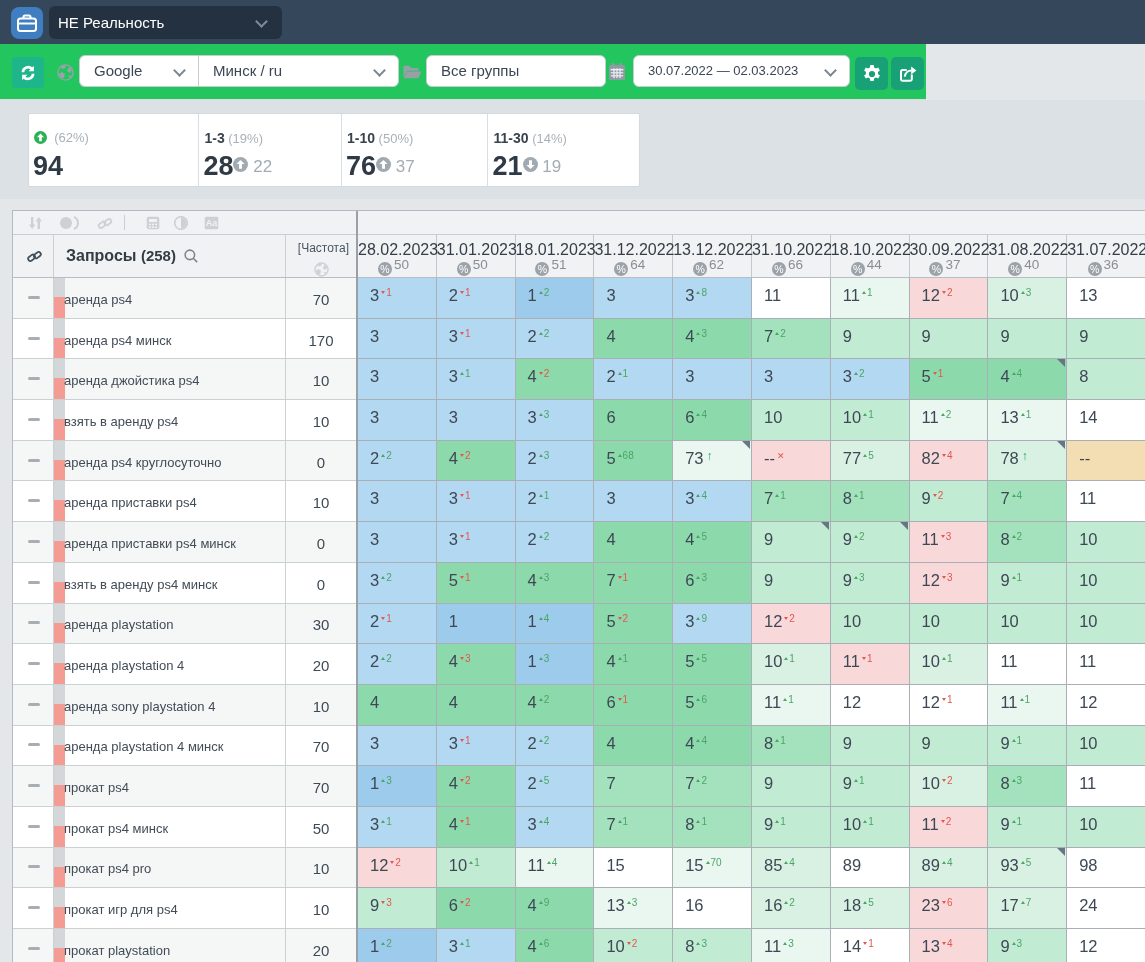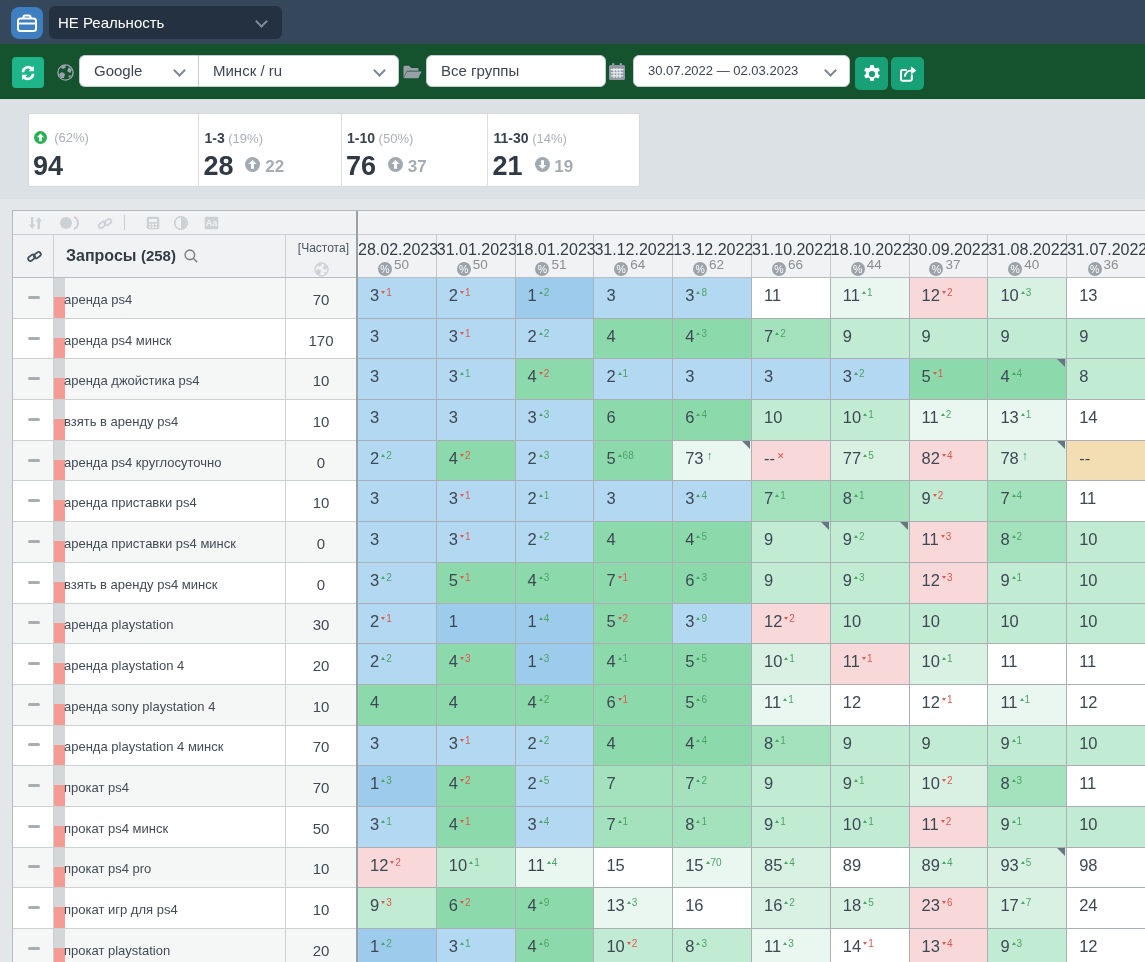--- a/index.html
+++ b/index.html
@@ -6,42 +6,42 @@
 
 
 .topbar { position:absolute; left:0; top:0; width:1145px; height:44px; background:#35485b; }
 .bcase { position:absolute; left:11px; top:7px; width:32px; height:32px; background:#3e7ec1; border-radius:8px; }
 .bcase svg { position:absolute; left:6px; top:7px; }
 .projsel { position:absolute; left:49px; top:6px; width:233px; height:33px; background:#243140; border-radius:6px; color:#fff; font-size:15px; line-height:33px; padding-left:9px; }
 .projsel .chev { position:absolute; right:16px; top:11px; }
 .chev { display:inline-block; width:9px; height:9px; border-left:2px solid #7d8d9c; border-bottom:2px solid #7d8d9c; transform:rotate(-45deg); }
 
 
-.toolbar { position:absolute; left:0; top:44px; width:1145px; height:56px; background:#14532d; border-bottom:1px solid #d9dde0; }
+.toolbar { position:absolute; left:0; top:44px; width:926px; height:56px; background:#22c55e; border-bottom:1px solid #d9dde0; }
 .gbtn { position:absolute; background:#1fb58b; border-radius:4px; }
 .btn-refresh { left:12px; top:13px; width:32px; height:31px; }
 .btn-gear { left:855px; top:13px; width:33px; height:33px; border-radius:5px; background:#18a077; }
 .btn-exp { left:891px; top:13px; width:33px; height:33px; border-radius:5px; background:#18a077; }
 .gbtn svg { position:absolute; left:50%; top:50%; transform:translate(-50%,-50%); }
 .sel { position:absolute; top:11px; height:32px; background:#fff; border:1px solid #c5ccd2; font-size:15px; color:#3c4654; line-height:30px; padding-left:14px; }
 .sel .chev { position:absolute; right:14px; top:10px; border-color:#7a8691; }
 .sel1 { left:79px; width:119px; border-radius:6px 0 0 6px; border-right:none; }
 .sel2 { left:198px; width:201px; border-radius:0 6px 6px 0; }
 .sel3 { left:426px; width:180px; border-radius:6px; }
 .sel4 { left:633px; width:217px; border-radius:6px; font-size:13px; }
 .ticon { position:absolute; }
 
 
 .cards { position:absolute; left:28px; top:113px; width:612px; height:74px; background:#fff; border:1px solid #d5d9dc; border-radius:2px; display:flex; }
 .card { position:relative; border-right:1px solid #dadee1; }
 .card:last-child { border-right:none; }
 .card .l1 { position:absolute; left:5px; top:16px; height:14px; font-size:13px; color:#a9b1b8; white-space:nowrap; }
 .card .l1 b { color:#39434d; font-size:14px; font-weight:bold; }
 .card .l2 { position:absolute; left:4px; top:37px; font-size:27px; color:#2f3a44; font-weight:bold; letter-spacing:0; white-space:nowrap; display:flex; align-items:center; }
-.card .delta { font-size:17px; color:#a4acb3; font-weight:bold; margin-left:12px; display:flex; align-items:center; }
+.card .delta { font-size:17px; color:#a4acb3; font-weight:normal; margin-left:0; display:flex; align-items:center; }
 .cicon { display:inline-block; vertical-align:-2px; }
 
 
 .tbl { position:absolute; left:12px; top:210px; width:1133px; border-left:1px solid #b4bac0; border-top:1px solid #b4bac0; background:#fff; }
 .irow { position:relative; height:24px; background:#f1f2f3; border-bottom:1px solid #c9ced2; }
 .hrow { position:relative; height:43px; background:#f1f2f3; border-bottom:1px solid #b7bdc2; display:flex; }
 .trow { position:relative; height:40.7px; display:flex; }
 .trow.odd .drag, .trow.odd .kw, .trow.odd .fq { background:#f5f6f6; }
 .trow.even .drag, .trow.even .kw, .trow.even .fq { background:#ffffff; }
 .c { position:relative; height:100%; flex:none; }

